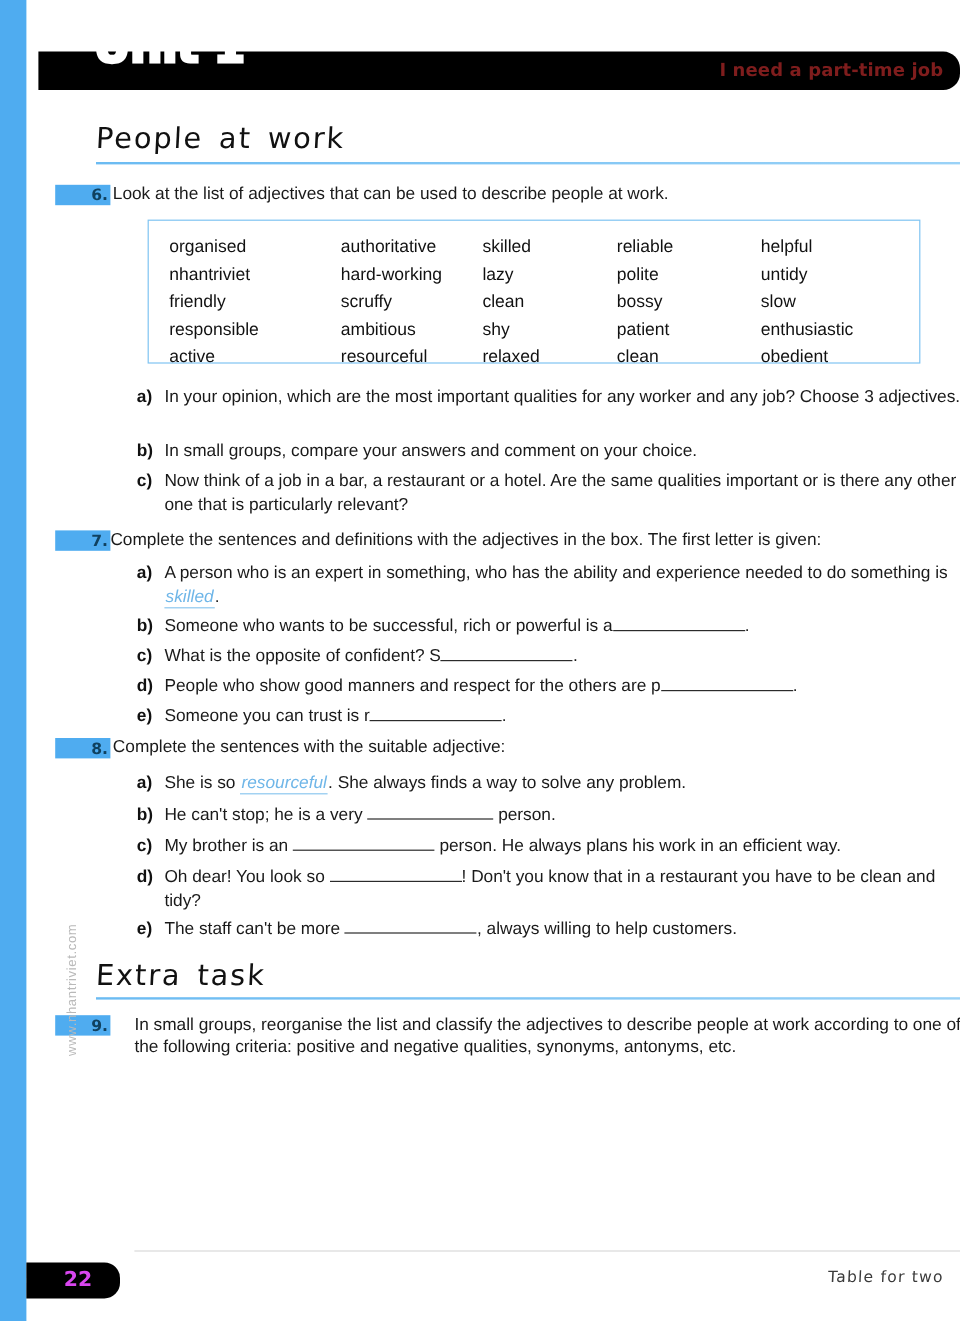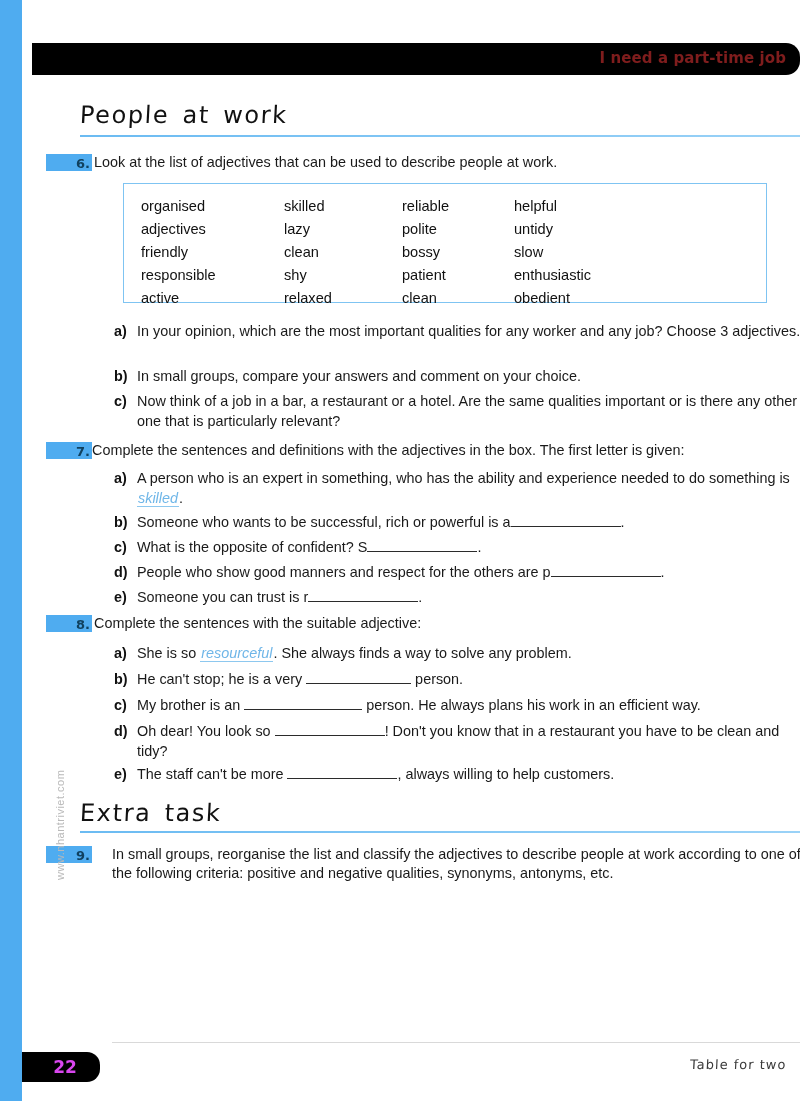--- a/index.html
+++ b/index.html
@@ -238,40 +238,48 @@
   }
 </style>
 </head>
 <body>
 
 <div class="left-strip"></div>
 
 <div class="page">
 
   <div class="unit-bar"></div>
+  <div class="unit-title">Unit 1</div>
   <div class="unit-subtitle">I need a part-time job</div>
 
   <div class="hand-heading" style="left:58px; top:101px;">People at work</div>
   <div class="hand-rule" style="left:58px; top:135px; width:720px;"></div>
 
   <div class="ex">
     <div class="badge" style="top:154px;">
       <span class="badge-num">6.</span>
     </div>
     <div class="ex-text" style="top:153px; width:700px;">Look at the list of adjectives that can be used to describe people at work.</div>
   </div>
 
   <div class="adj-box">
     <div class="adj-cols">
       <div class="adj-col">
         <span class="adj-item">organised</span>
-        <span class="adj-item">adjectives</span>
+        <span class="adj-item">nhantriviet</span>
         <span class="adj-item">friendly</span>
         <span class="adj-item">responsible</span>
         <span class="adj-item">active</span>
+      </div>
+      <div class="adj-col">
+        <span class="adj-item">authoritative</span>
+        <span class="adj-item">hard-working</span>
+        <span class="adj-item">scruffy</span>
+        <span class="adj-item">ambitious</span>
+        <span class="adj-item">resourceful</span>
       </div>
       <div class="adj-col">
         <span class="adj-item">skilled</span>
         <span class="adj-item">lazy</span>
         <span class="adj-item">clean</span>
         <span class="adj-item">shy</span>
         <span class="adj-item">relaxed</span>
       </div>
       <div class="adj-col">
         <span class="adj-item">reliable</span>

